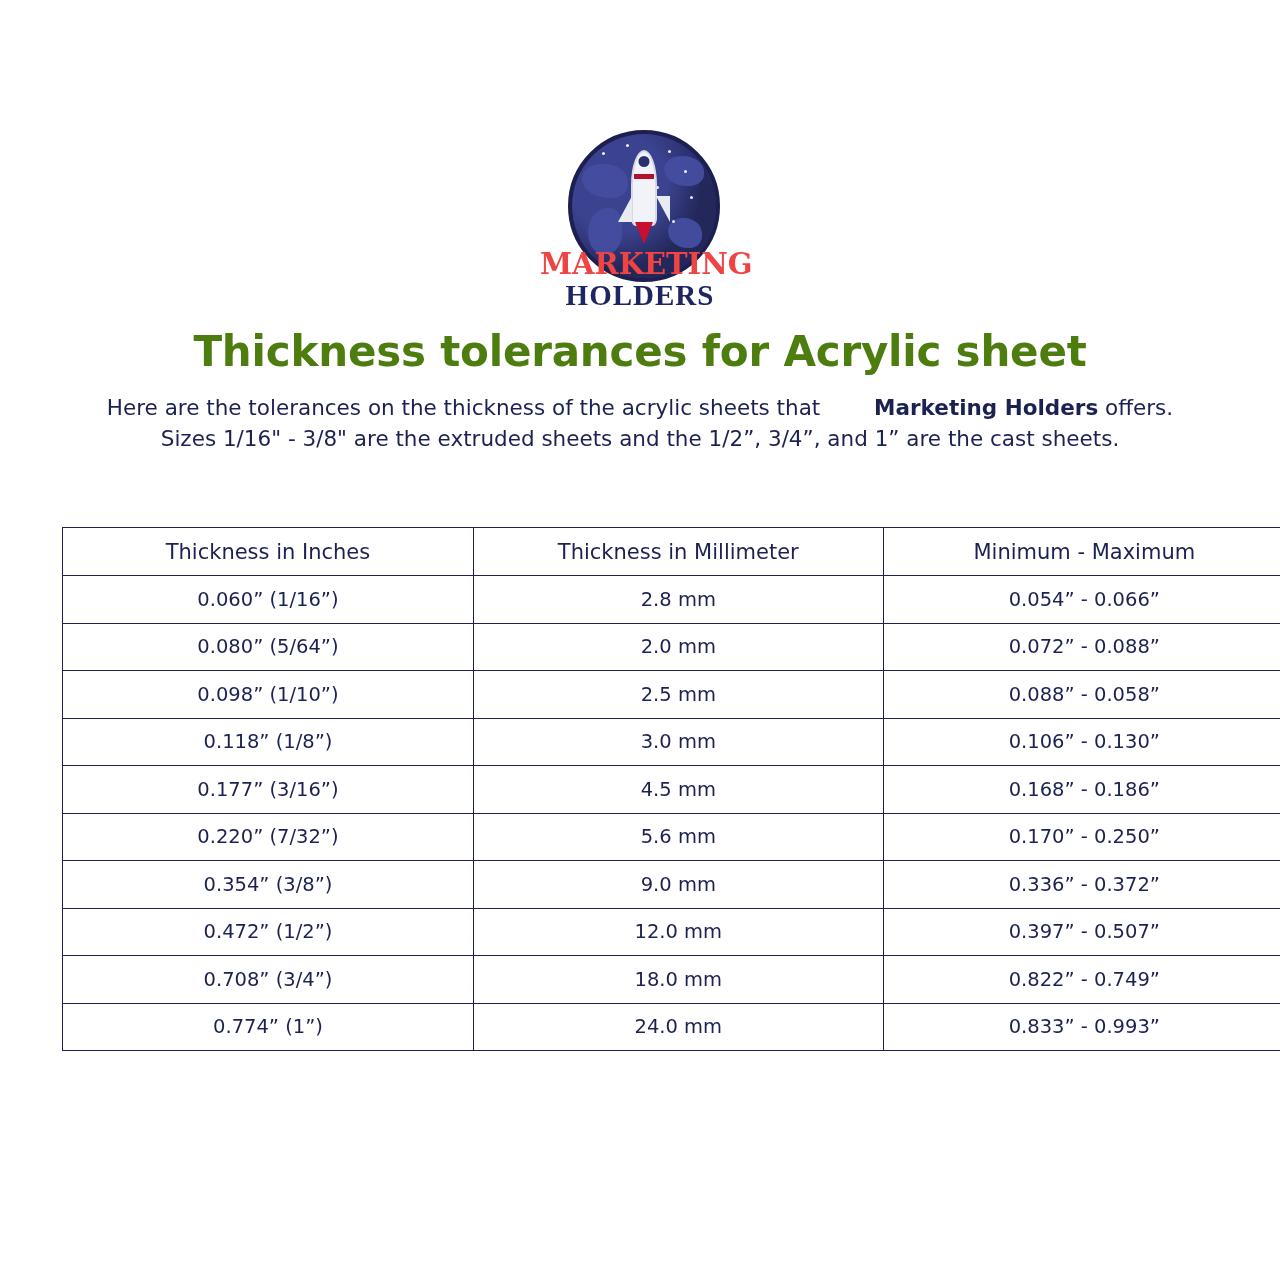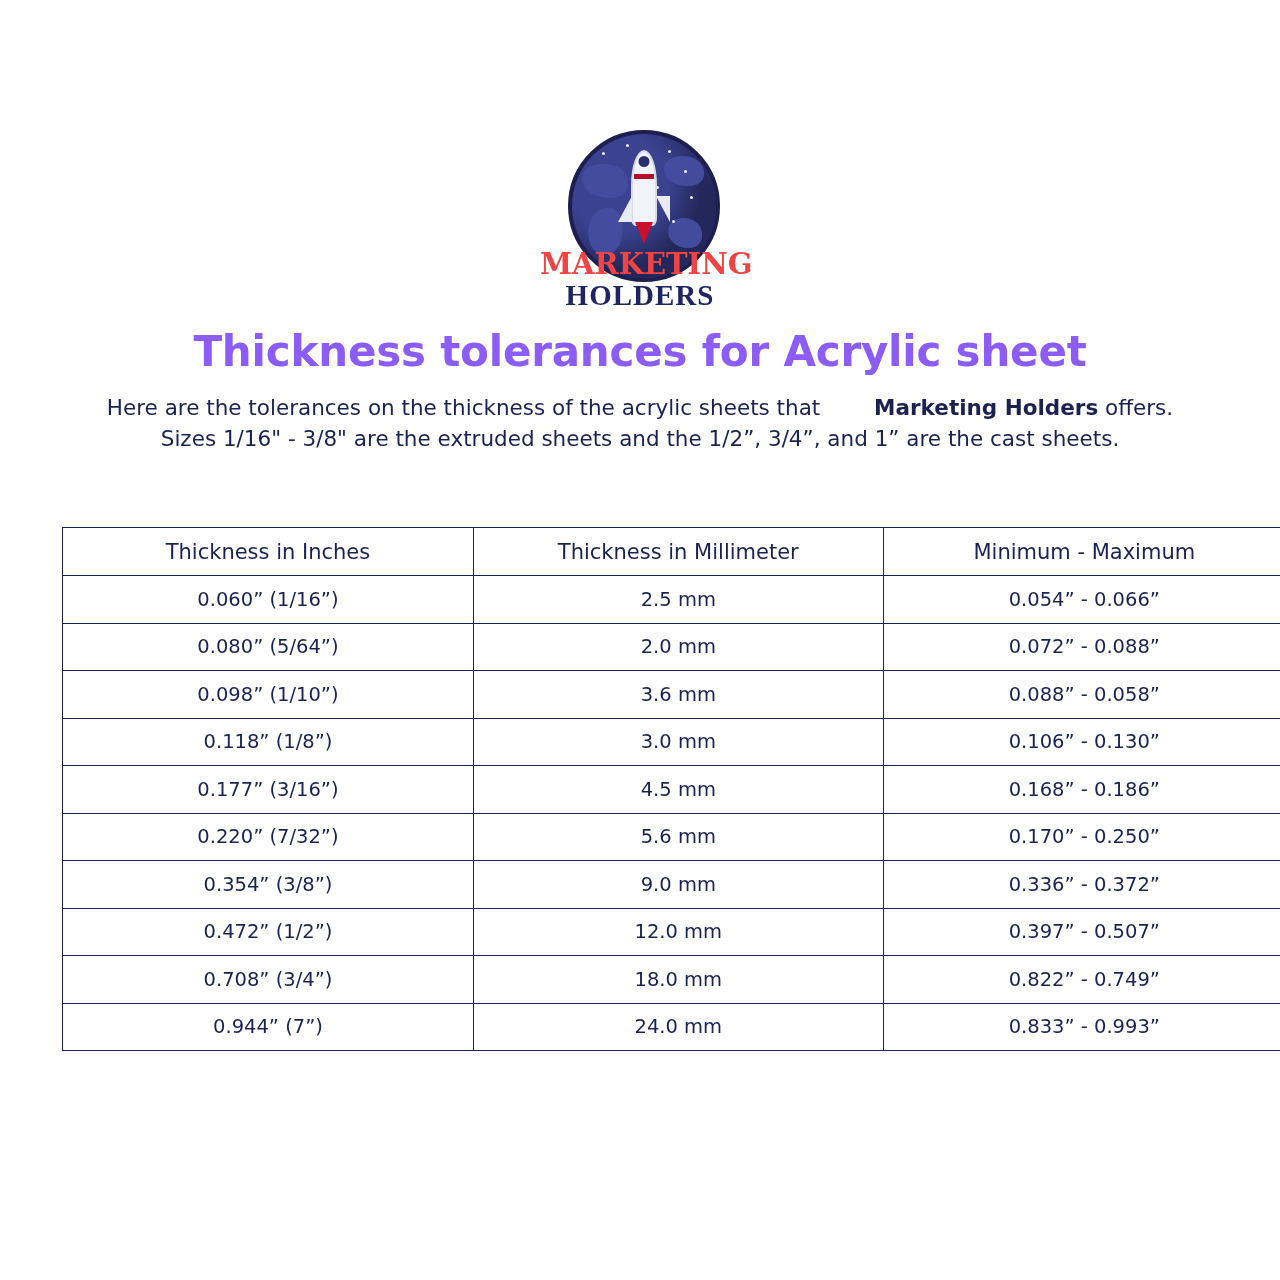--- a/index.html
+++ b/index.html
@@ -151,21 +151,21 @@
     display: block;
     margin-top: 2px;
   }
 
   
   h1.title {
     margin: 22px 0 0 0;
     text-align: center;
     font-size: 42px;
     font-weight: bold;
-    color: #8b5cf6;
+    color: #4d7c0f;
     letter-spacing: -0.2px;
   }
   .subtitle {
     margin: 16px auto 0 auto;
     width: 1180px;
     text-align: center;
     font-size: 21.5px;
     line-height: 1.45;
     color: #1b2252;
   }
@@ -255,31 +255,31 @@
       <thead>
         <tr>
           <th>Thickness in Inches</th>
           <th>Thickness in Millimeter</th>
           <th>Minimum - Maximum</th>
         </tr>
       </thead>
       <tbody>
         <tr>
           <td>0.060” (1/16”)</td>
-          <td>2.5 mm</td>
+          <td>2.8 mm</td>
           <td>0.054” - 0.066”</td>
         </tr>
         <tr>
           <td>0.080” (5/64”)</td>
           <td>2.0 mm</td>
           <td>0.072” - 0.088”</td>
         </tr>
         <tr>
           <td>0.098” (1/10”)</td>
-          <td>3.6 mm</td>
+          <td>2.5 mm</td>
           <td>0.088” - 0.058”</td>
         </tr>
         <tr>
           <td>0.118” (1/8”)</td>
           <td>3.0 mm</td>
           <td>0.106” - 0.130”</td>
         </tr>
         <tr>
           <td>0.177” (3/16”)</td>
           <td>4.5 mm</td>
@@ -299,21 +299,21 @@
           <td>0.472” (1/2”)</td>
           <td>12.0 mm</td>
           <td>0.397” - 0.507”</td>
         </tr>
         <tr>
           <td>0.708” (3/4”)</td>
           <td>18.0 mm</td>
           <td>0.822” - 0.749”</td>
         </tr>
         <tr>
-          <td>0.944” (7”)</td>
+          <td>0.774” (1”)</td>
           <td>24.0 mm</td>
           <td>0.833” - 0.993”</td>
         </tr>
       </tbody>
     </table>
   </div>
 
 </div>
 
 </body></html>

